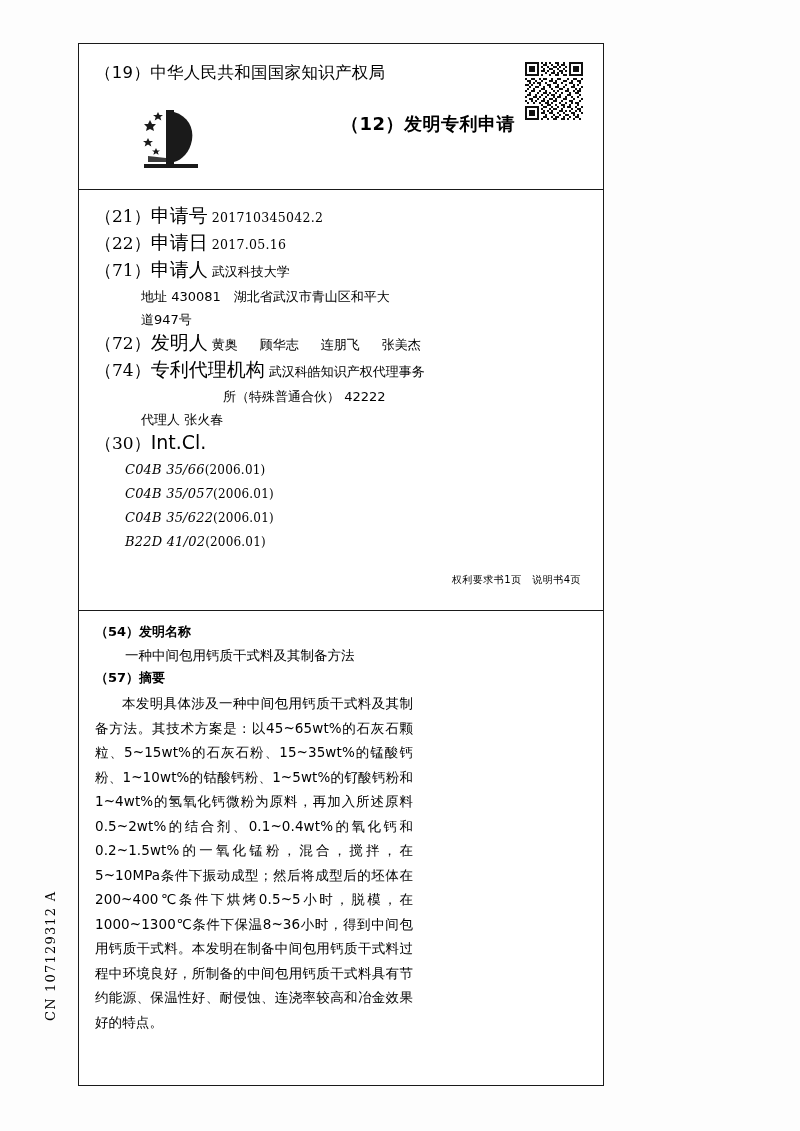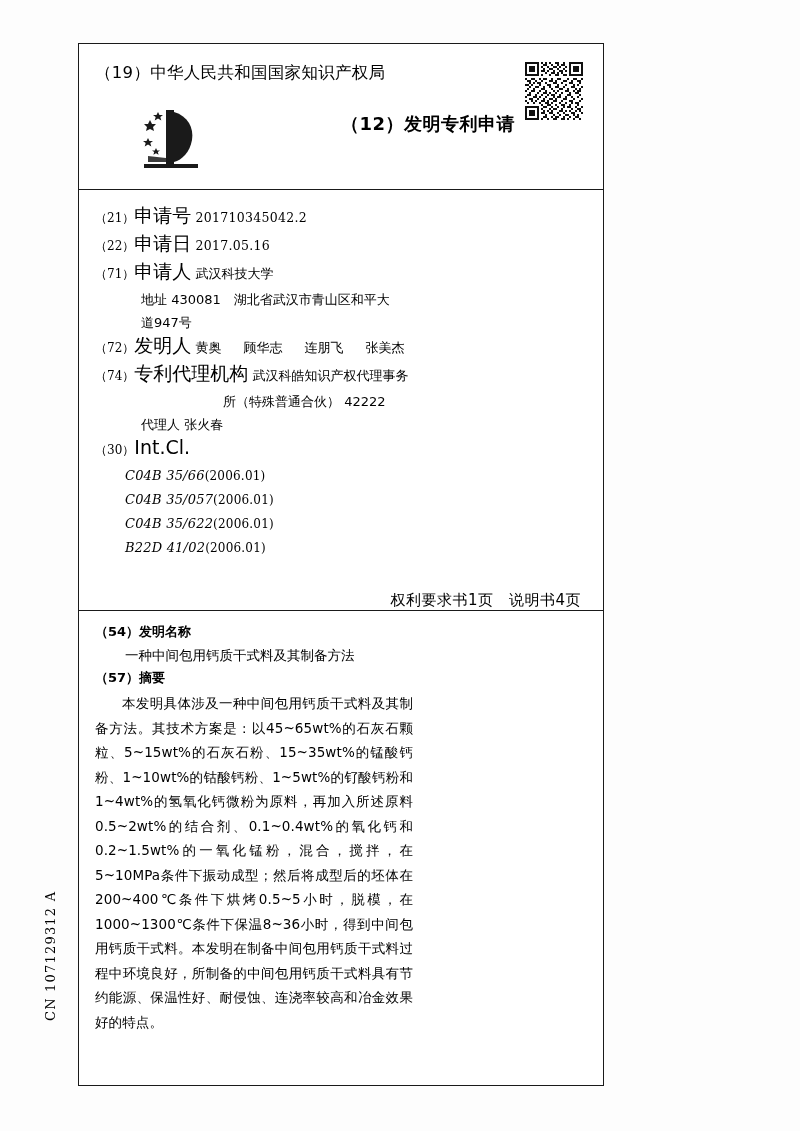--- a/index.html
+++ b/index.html
@@ -101,21 +101,21 @@
     padding: 14px 16px 0 16px;
   }
   .field {
     position: relative;
     font-size: 13px;
     line-height: 23px;
     margin-bottom: 2px;
   }
   .field .code {
     font-family: "DejaVu Serif", "Liberation Serif", serif;
-    font-size: 12px;
+    font-size: 17px;
   }
   .field .label {
     font-size: 19px;
   }
   .field .value {
     font-family: "DejaVu Serif", "Liberation Serif", serif;
     font-size: 12.5px;
     letter-spacing: 0.3px;
   }
   .field .value-cn {
@@ -156,22 +156,22 @@
     line-height: 24px;
     letter-spacing: 0.2px;
   }
   .ipc-item .ver {
     font-style: normal;
     font-size: 12px;
   }
   .pages-note {
     position: absolute;
     right: 22px;
-    bottom: 0;
-    font-size: 15px;
+    bottom: 23px;
+    font-size: 10px;
     letter-spacing: 0.5px;
   }
   
   .abstract-zone {
     position: absolute;
     left: 0;
     top: 567px;
     width: 100%;
     bottom: 0;
     padding: 10px 16px 0 16px;

